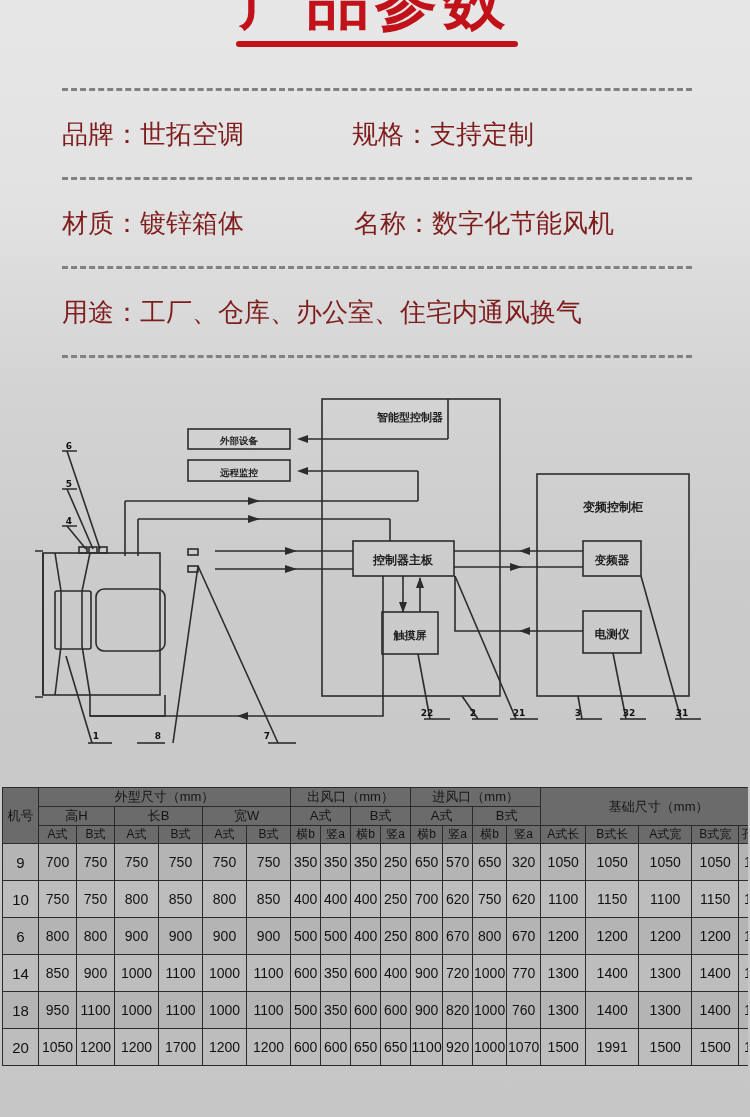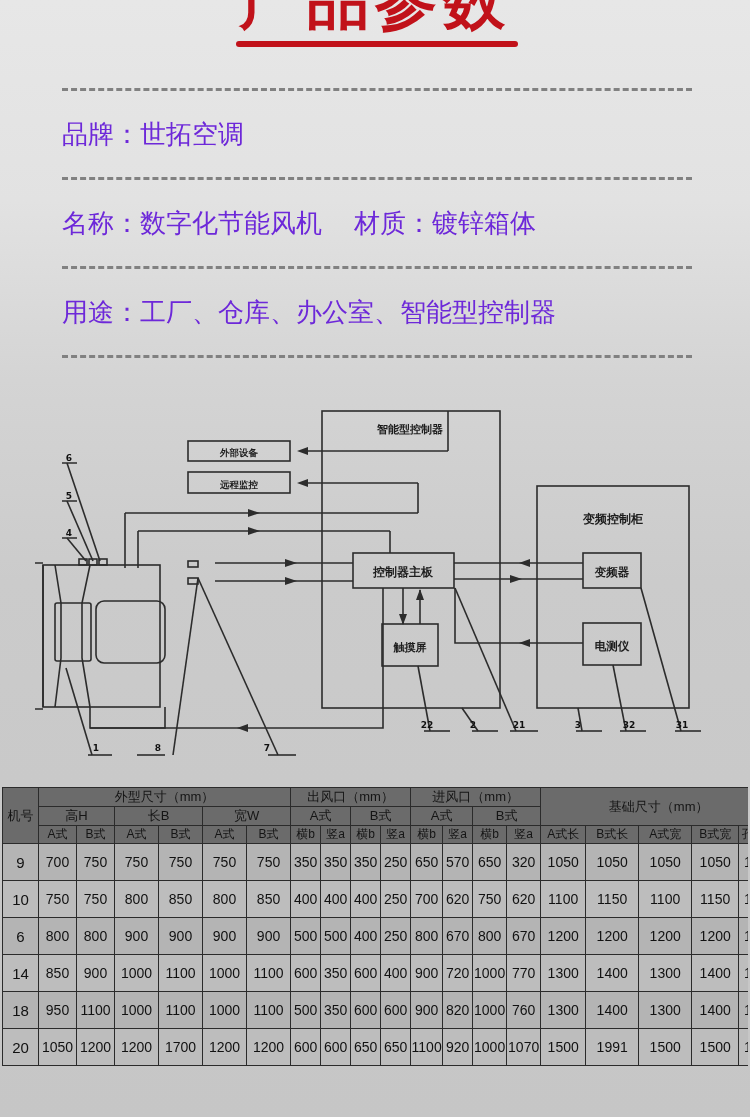--- a/index.html
+++ b/index.html
@@ -57,31 +57,31 @@
   }
   .spec-row {
     display: flex;
     align-items: center;
     height: 86px;
     padding-left: 62px;
     box-sizing: border-box;
   }
   .spec-item {
     font-size: 26px;
-    color: #6d28d9;
+    color: #7f1d1d;
     white-space: nowrap;
     font-weight: 500;
   }
   .spec-row.two-col .spec-item:first-child { width: 290px; }
   .spec-row.two-col-b .spec-item:first-child { width: 292px; }
 
   
   .diagram-wrap {
     position: absolute;
-    top: 398px;
+    top: 386px;
     left: 0;
     width: 603px;
     height: 388px;
   }
   .diagram-wrap svg { display: block; }
 
   
   .table-wrap {
     position: absolute;
     top: 787px;
@@ -128,33 +128,34 @@
 <div class="title-wrap">
   <div class="title-text">产品参数</div>
 </div>
 <div class="title-rule"></div>
 
 <div class="specs">
   <div class="divider"></div>
 
   <div class="spec-row two-col">
     <div class="spec-item">品牌：世拓空调</div>
+    <div class="spec-item">规格：支持定制</div>
   </div>
 
   <div class="divider"></div>
 
   <div class="spec-row two-col-b">
+    <div class="spec-item">材质：镀锌箱体</div>
     <div class="spec-item">名称：数字化节能风机</div>
-    <div class="spec-item">材质：镀锌箱体</div>
   </div>
 
   <div class="divider"></div>
 
   <div class="spec-row">
-    <div class="spec-item">用途：工厂、仓库、办公室、智能型控制器</div>
+    <div class="spec-item">用途：工厂、仓库、办公室、住宅内通风换气</div>
   </div>
 
   <div class="divider"></div>
 </div>
 
 <div class="diagram-wrap">
   <svg width="750" height="388" viewBox="0 0 750 388" xmlns="http://www.w3.org/2000/svg">
     <g fill="none" stroke="#2c2c2c" stroke-width="1.6">
 
       <rect x="322" y="13" width="178" height="297"></rect>

